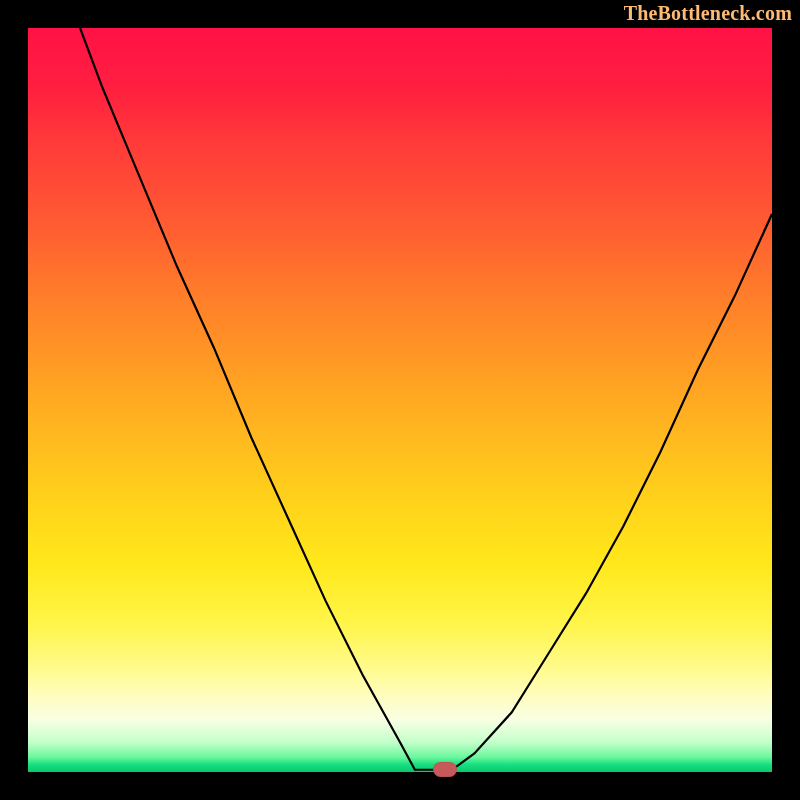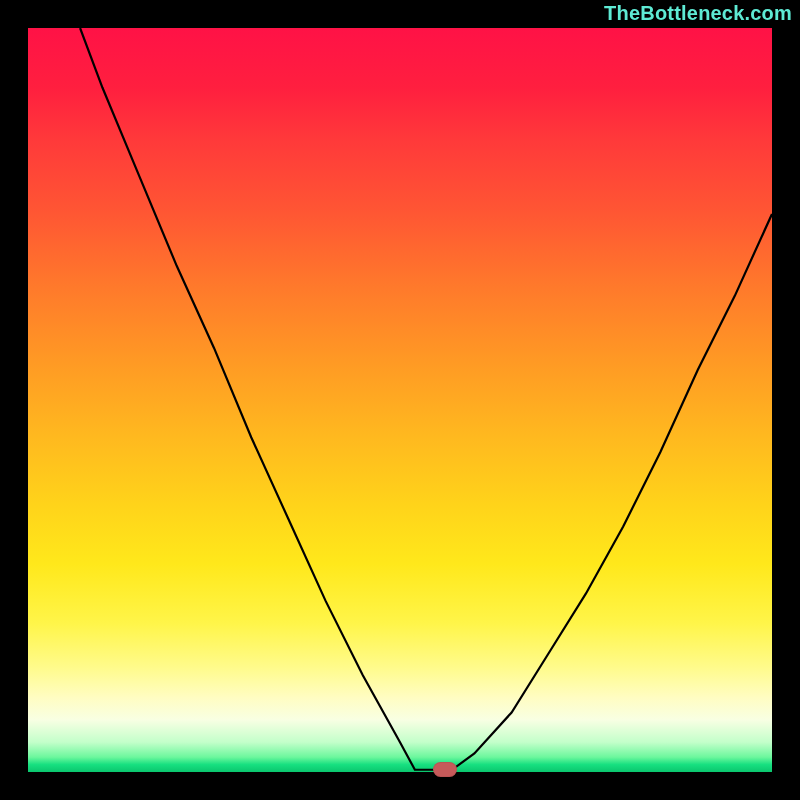--- a/index.html
+++ b/index.html
@@ -13,24 +13,24 @@
   .frame {
     position: relative;
     width: 800px;
     height: 800px;
     background: #000;
   }
   .watermark {
     position: absolute;
     top: 2px;
     right: 8px;
-    font-family: Liberation Sans, sans-serif;
+    font-family: Liberation Serif, serif;
     font-size: 20px;
     font-weight: bold;
-    color: #5eead4;
+    color: #fdba74;
     letter-spacing: 0.2px;
     z-index: 10;
   }
   .plot {
     position: absolute;
     left: 28px;
     top: 28px;
     width: 744px;
     height: 744px;
   }

